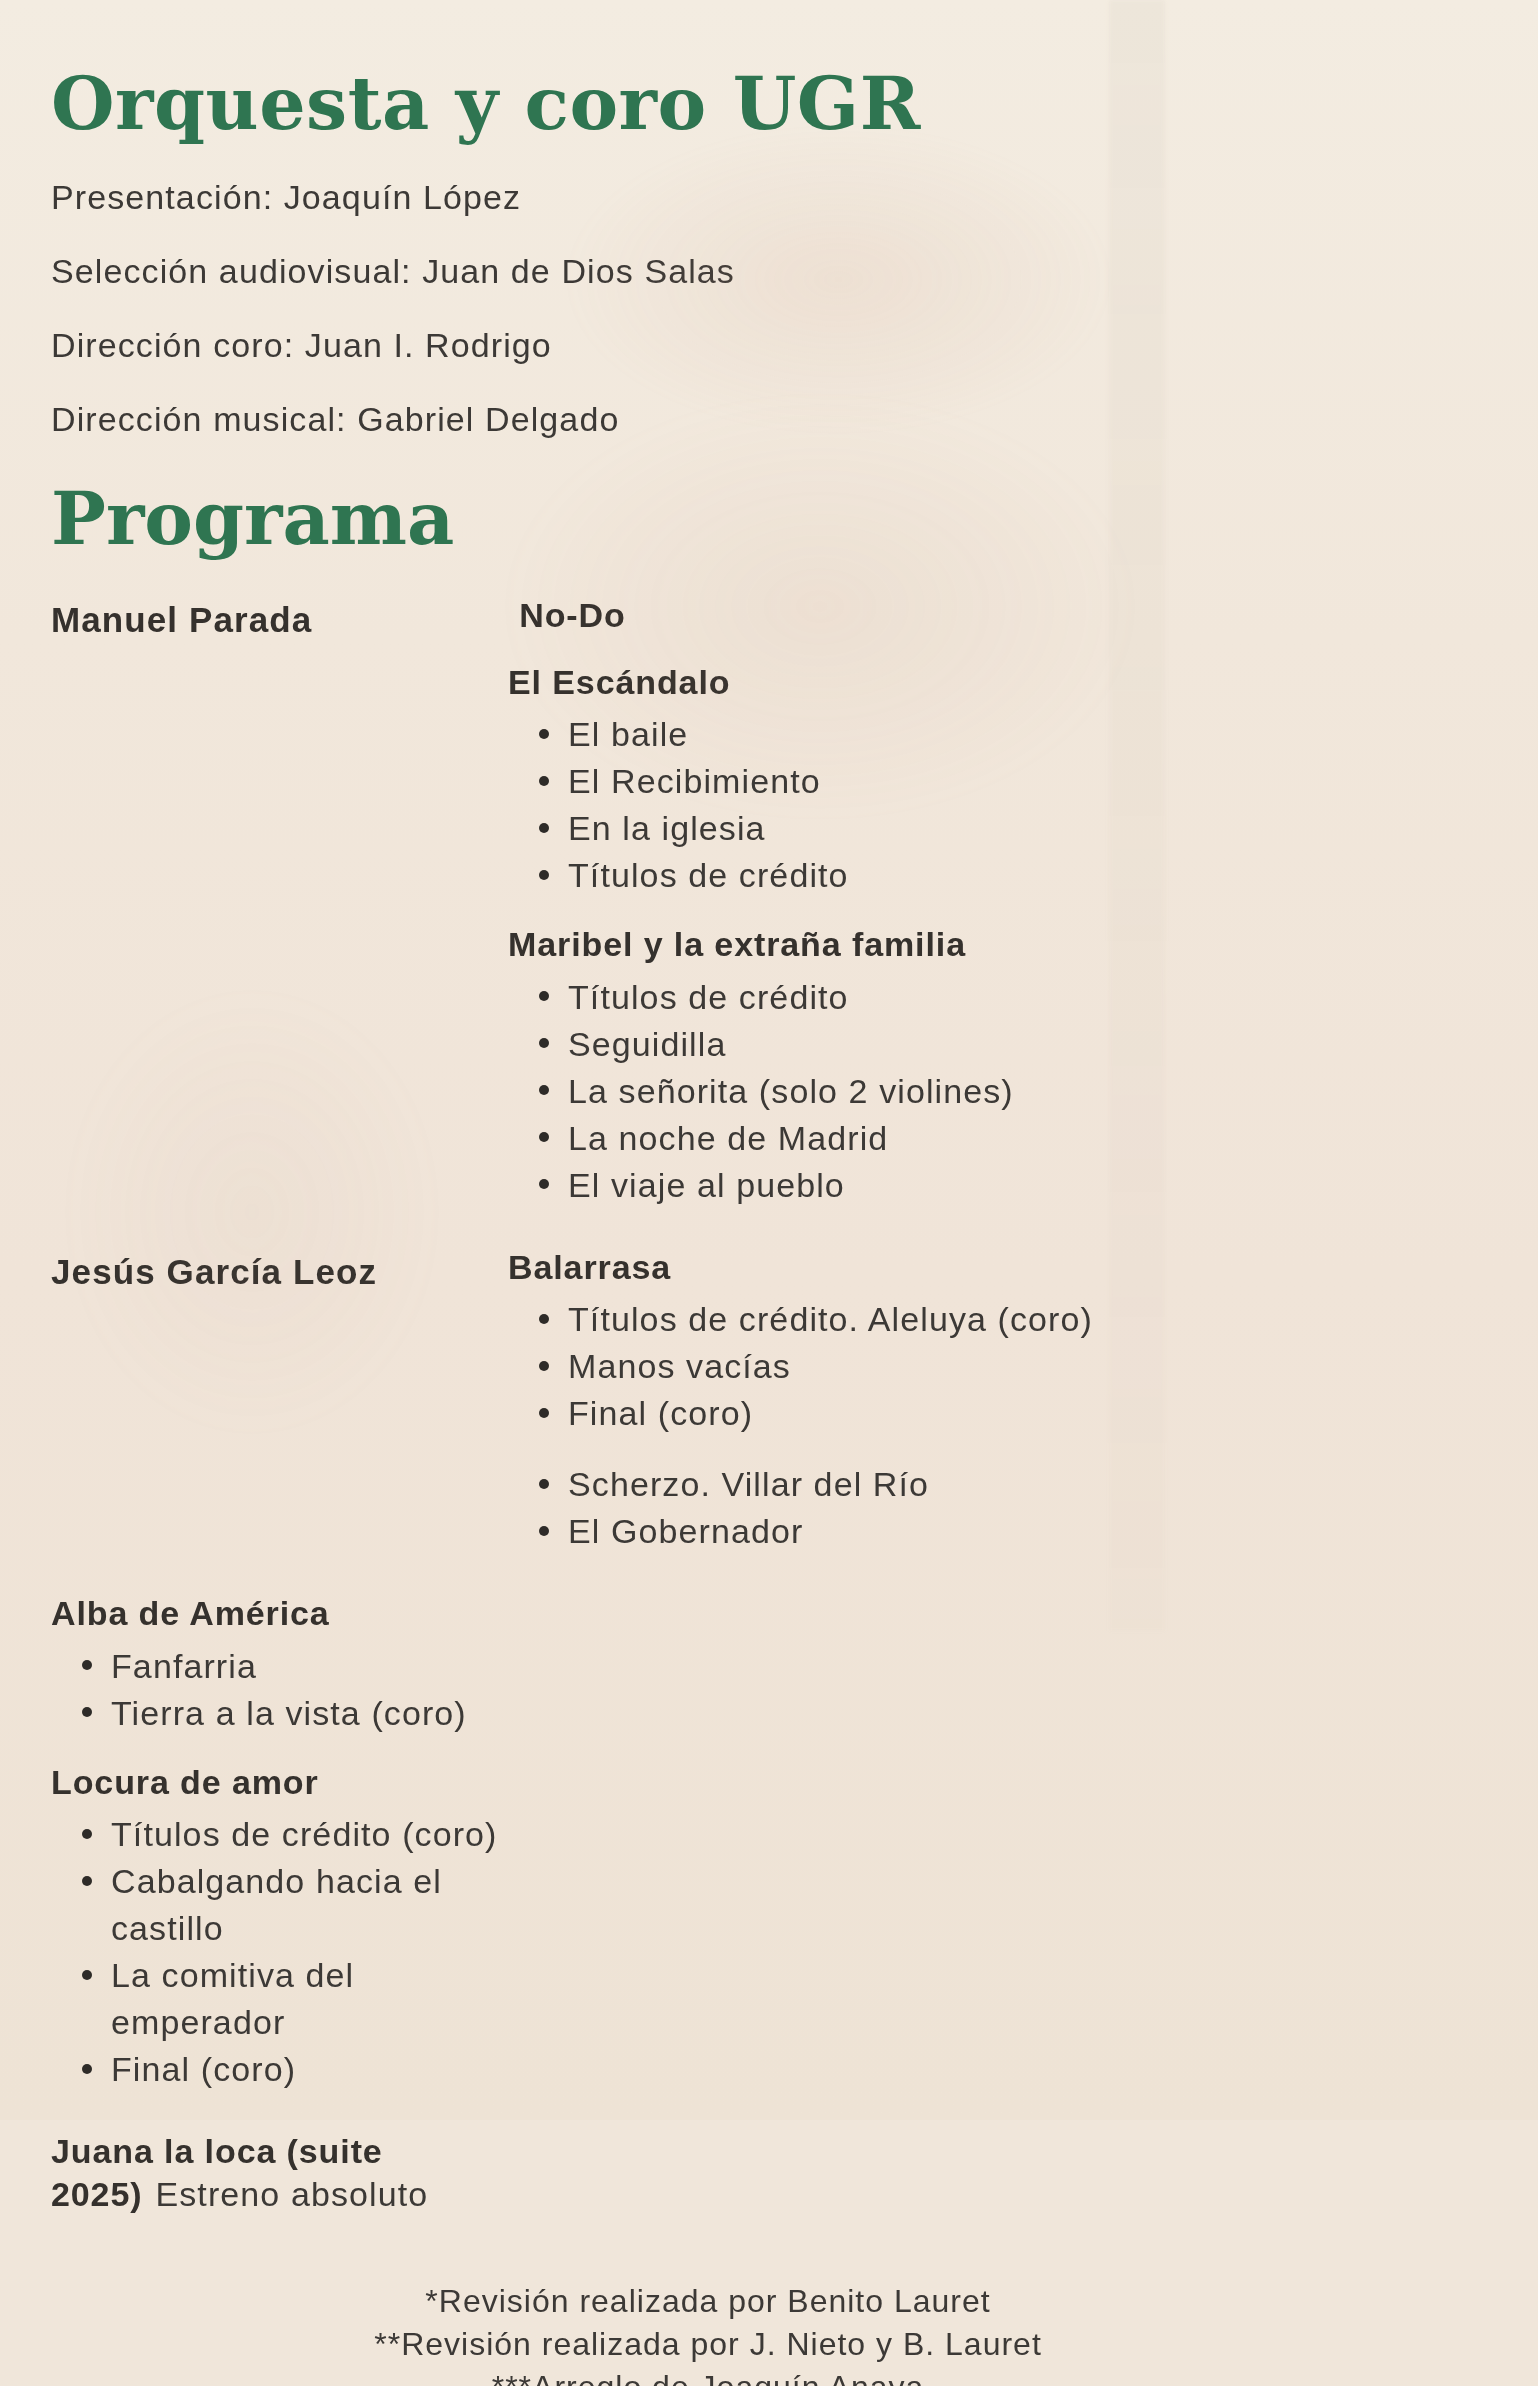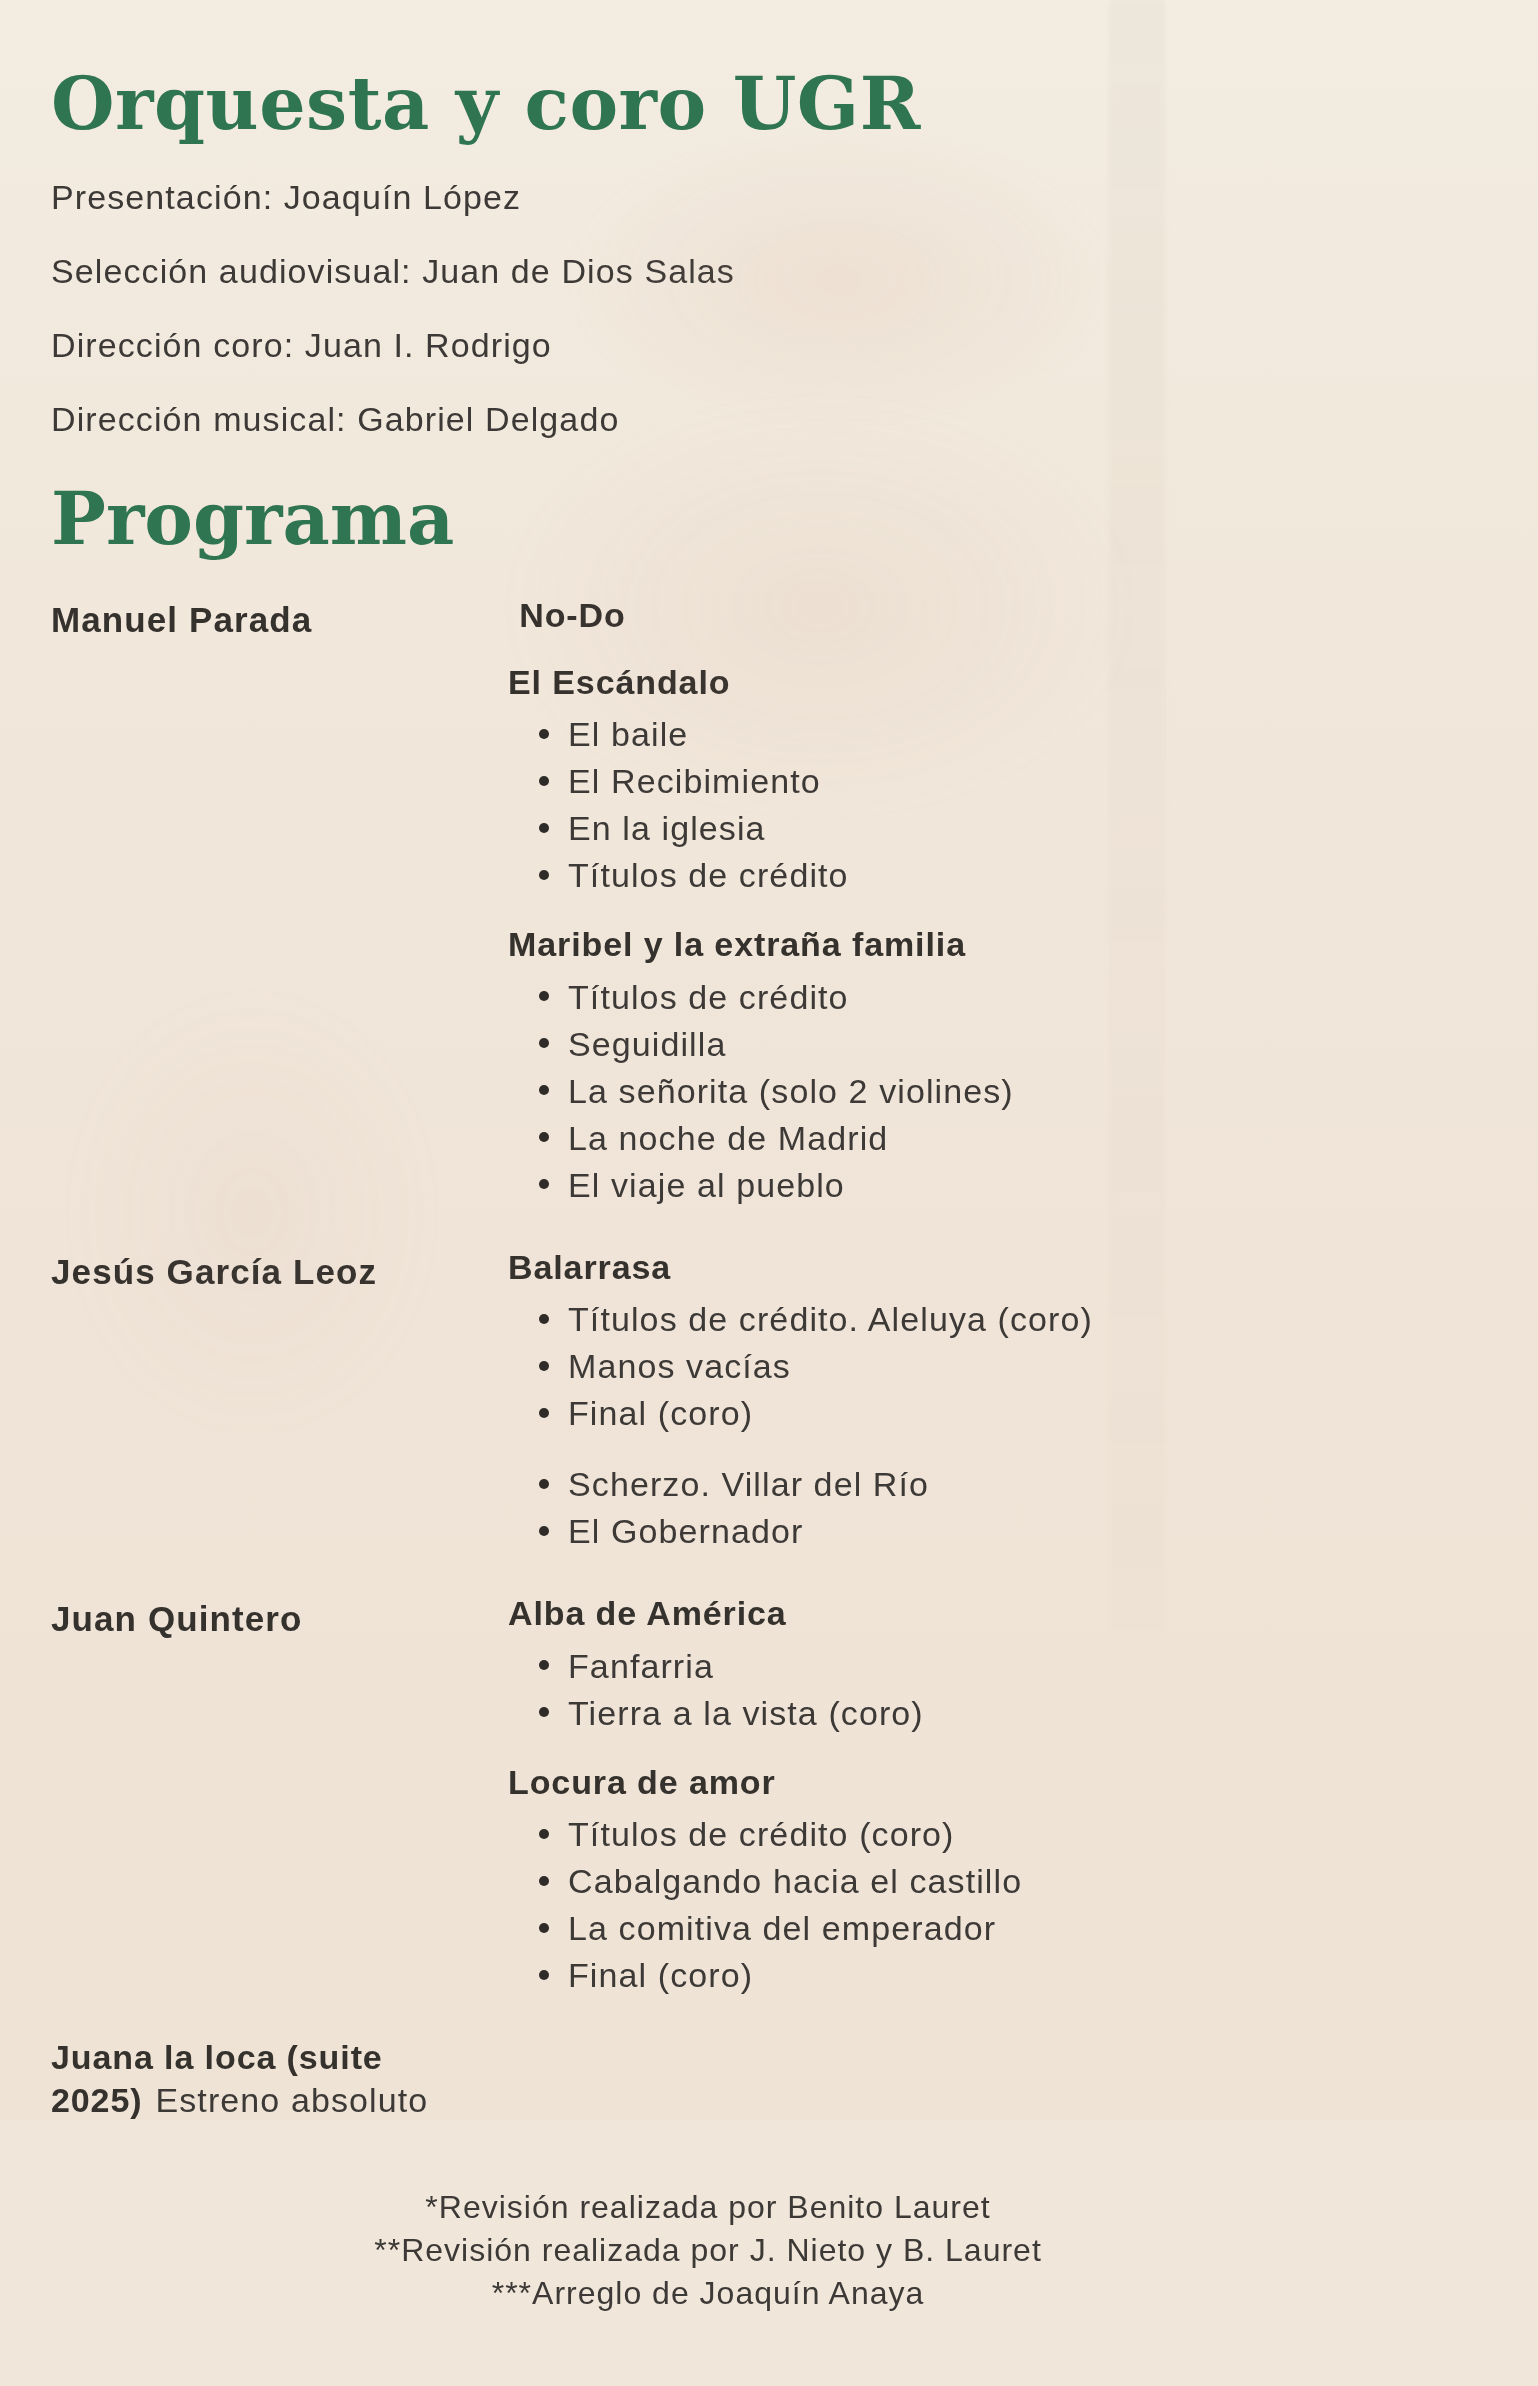--- a/index.html
+++ b/index.html
@@ -182,21 +182,20 @@
         <div class="work">
           <ul class="pieces">
             <li><span class="dot"></span><span>Scherzo. Villar del Río</span></li>
             <li><span class="dot"></span><span>El Gobernador</span></li>
           </ul>
         </div>
       </div>
     </div>
 
     <div class="section">
-      <div class="composer">Juan Quintero</div>
       <div class="works">
         <div class="work">
           <p class="work-title">Alba de América</p>
           <ul class="pieces">
             <li><span class="dot"></span><span>Fanfarria</span></li>
             <li><span class="dot"></span><span>Tierra a la vista (coro)</span></li>
           </ul>
         </div>
         <div class="work">
           <p class="work-title">Locura de amor</p>

